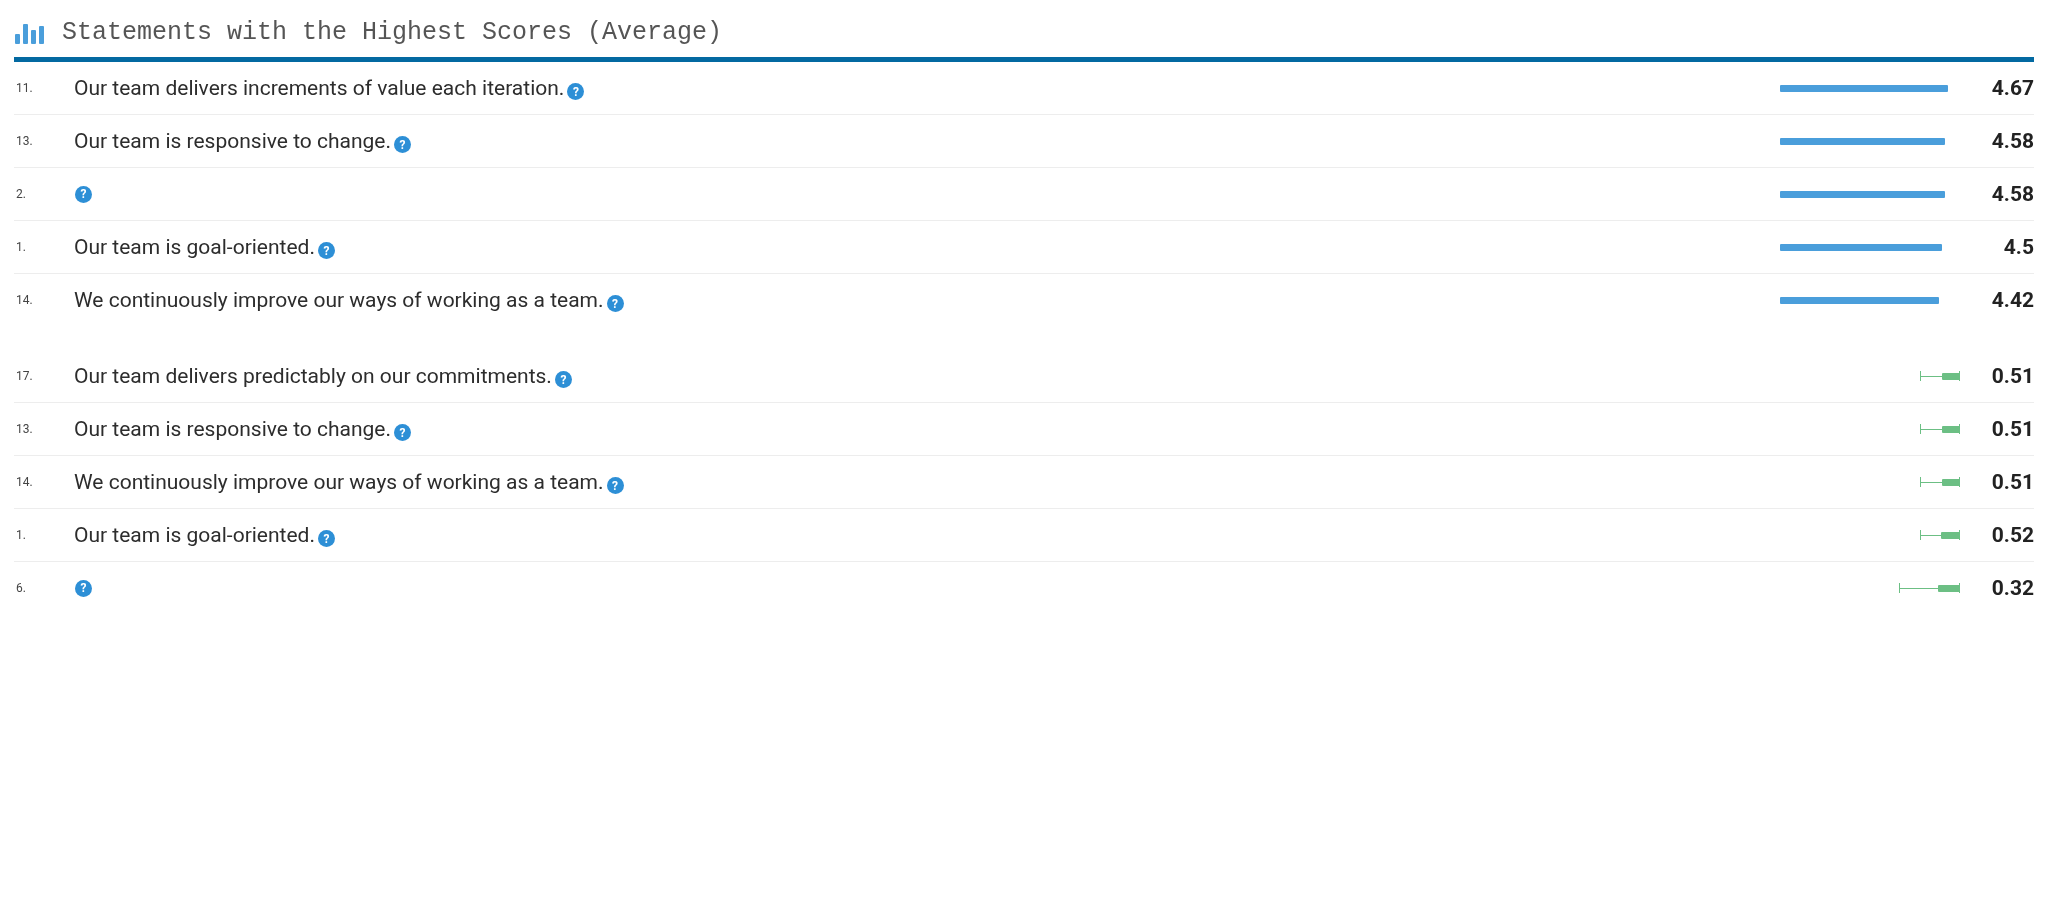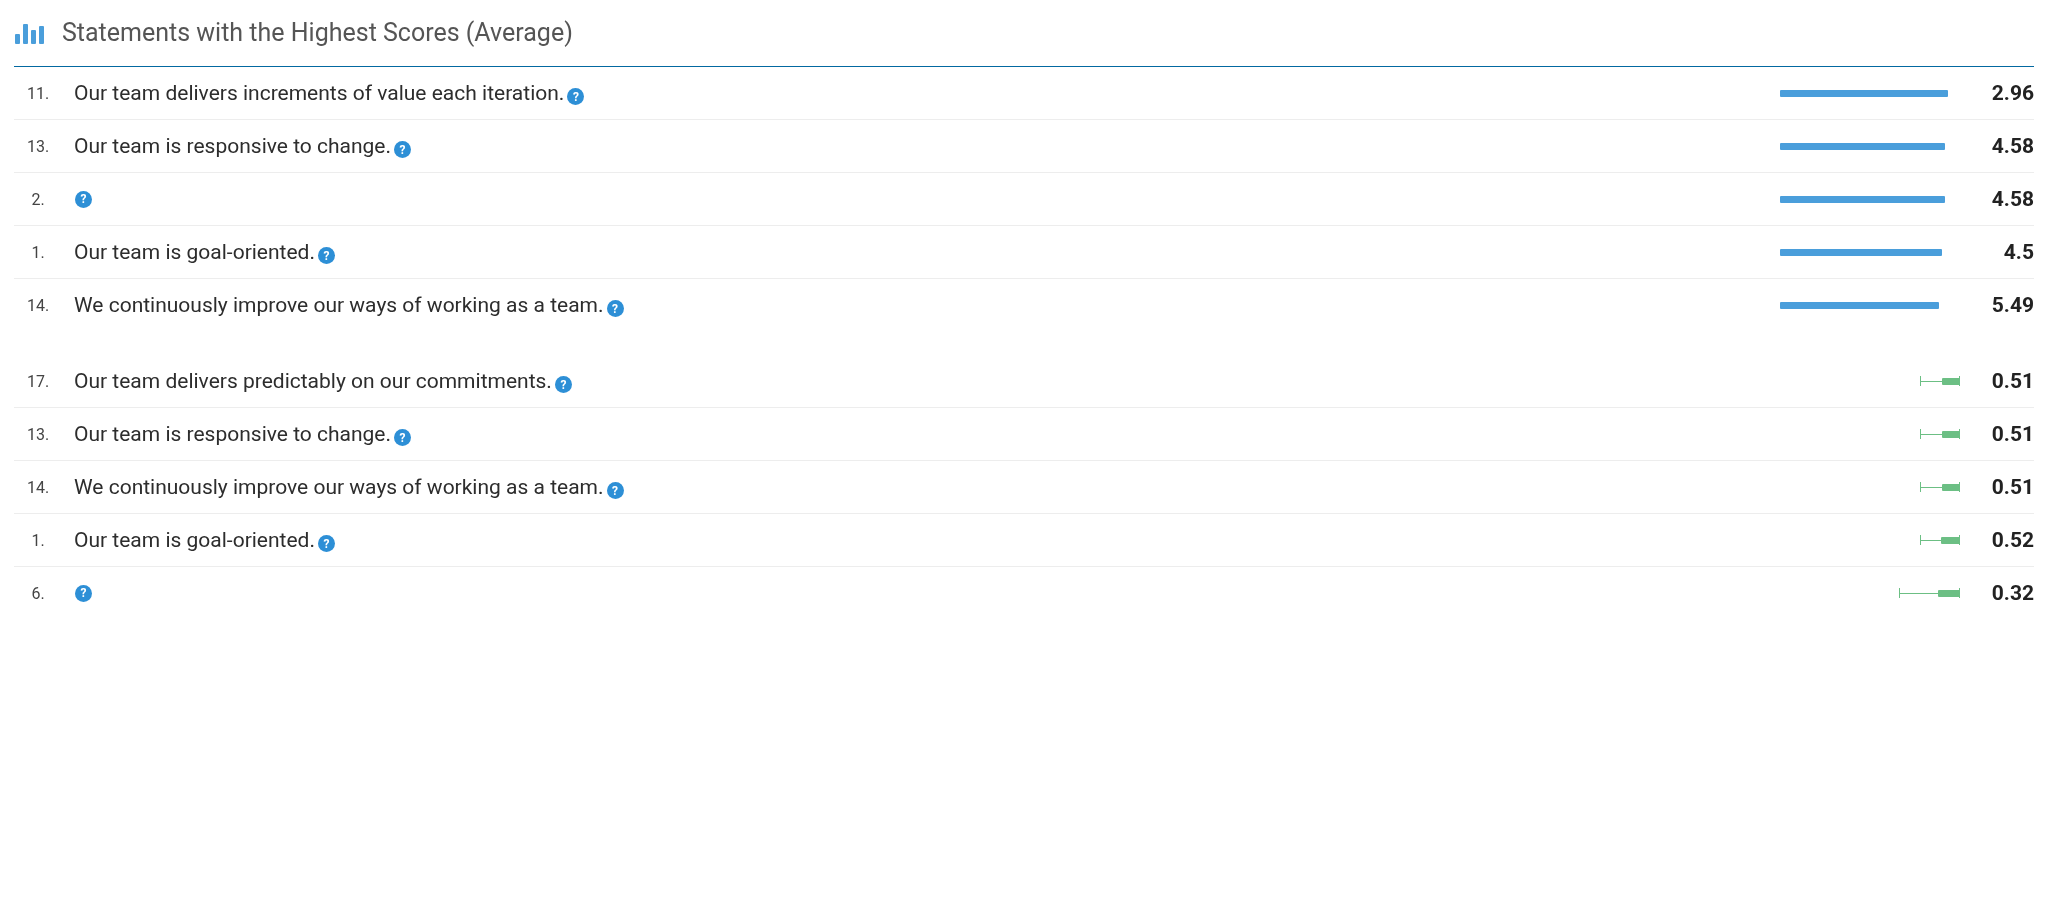--- a/index.html
+++ b/index.html
@@ -8,22 +8,23 @@
     padding: 12px 14px;
     font-family: -apple-system, BlinkMacSystemFont, "Segoe UI", Roboto, "Helvetica Neue", Arial, sans-serif;
     color: #333;
     background: #fff;
   }
   .section { margin-bottom: 24px; }
   .section-header {
     display: flex;
     align-items: center;
     gap: 18px;
-    padding: 6px 0 19px 0;
-    border-bottom: 1px solid #0369a1;
+    padding: 6px 0 10px 0;
+    border-bottom: 5px solid #0369a1;
+    font-family: Liberation Mono, monospace;
   }
   .section-title {
     font-size: 25px;
     color: #555;
     font-weight: 400;
   }
   .icon-bars {
     display: inline-flex;
     align-items: flex-end;
     gap: 3px;
@@ -37,23 +38,23 @@
   .row {
     display: flex;
     align-items: center;
     border-bottom: 1px solid #ededed;
     padding: 14px 0;
     gap: 8px;
   }
   .row:last-child { border-bottom: none; }
   .num {
     width: 52px;
-    font-size: 16px;
+    font-size: 12px;
     color: #444;
-    text-align: center;
+    text-align: left;
     padding-left: 2px;
     padding-right: 6px;
   }
   .stmt {
     flex: 1;
     font-size: 21px;
     color: #2d2d2d;
     display: flex;
     align-items: flex-end;
     gap: 2px;
@@ -133,21 +134,21 @@
         <div class="num">11.</div>
         <div class="stmt">
           <span>Our team delivers increments of value each iteration.</span>
           <span class="help-icon">?</span>
         </div>
         <div class="bar-area">
           <div class="bar-track">
             <div class="bar bar-blue" style="width: 93.4%;"></div>
           </div>
         </div>
-        <div class="score">2.96</div>
+        <div class="score">4.67</div>
       </div>
       <div class="row">
         <div class="num">13.</div>
         <div class="stmt">
           <span>Our team is responsive to change.</span>
           <span class="help-icon">?</span>
         </div>
         <div class="bar-area">
           <div class="bar-track">
             <div class="bar bar-blue" style="width: 91.6%;"></div>
@@ -184,21 +185,21 @@
         <div class="num">14.</div>
         <div class="stmt">
           <span>We continuously improve our ways of working as a team.</span>
           <span class="help-icon">?</span>
         </div>
         <div class="bar-area">
           <div class="bar-track">
             <div class="bar bar-blue" style="width: 88.4%;"></div>
           </div>
         </div>
-        <div class="score">5.49</div>
+        <div class="score">4.42</div>
       </div>
     </div>
 </div>
 
 <div class="section">
   <div id="list-agreement">
       <div class="row">
         <div class="num">17.</div>
         <div class="stmt">
           <span>Our team delivers predictably on our commitments.</span>

